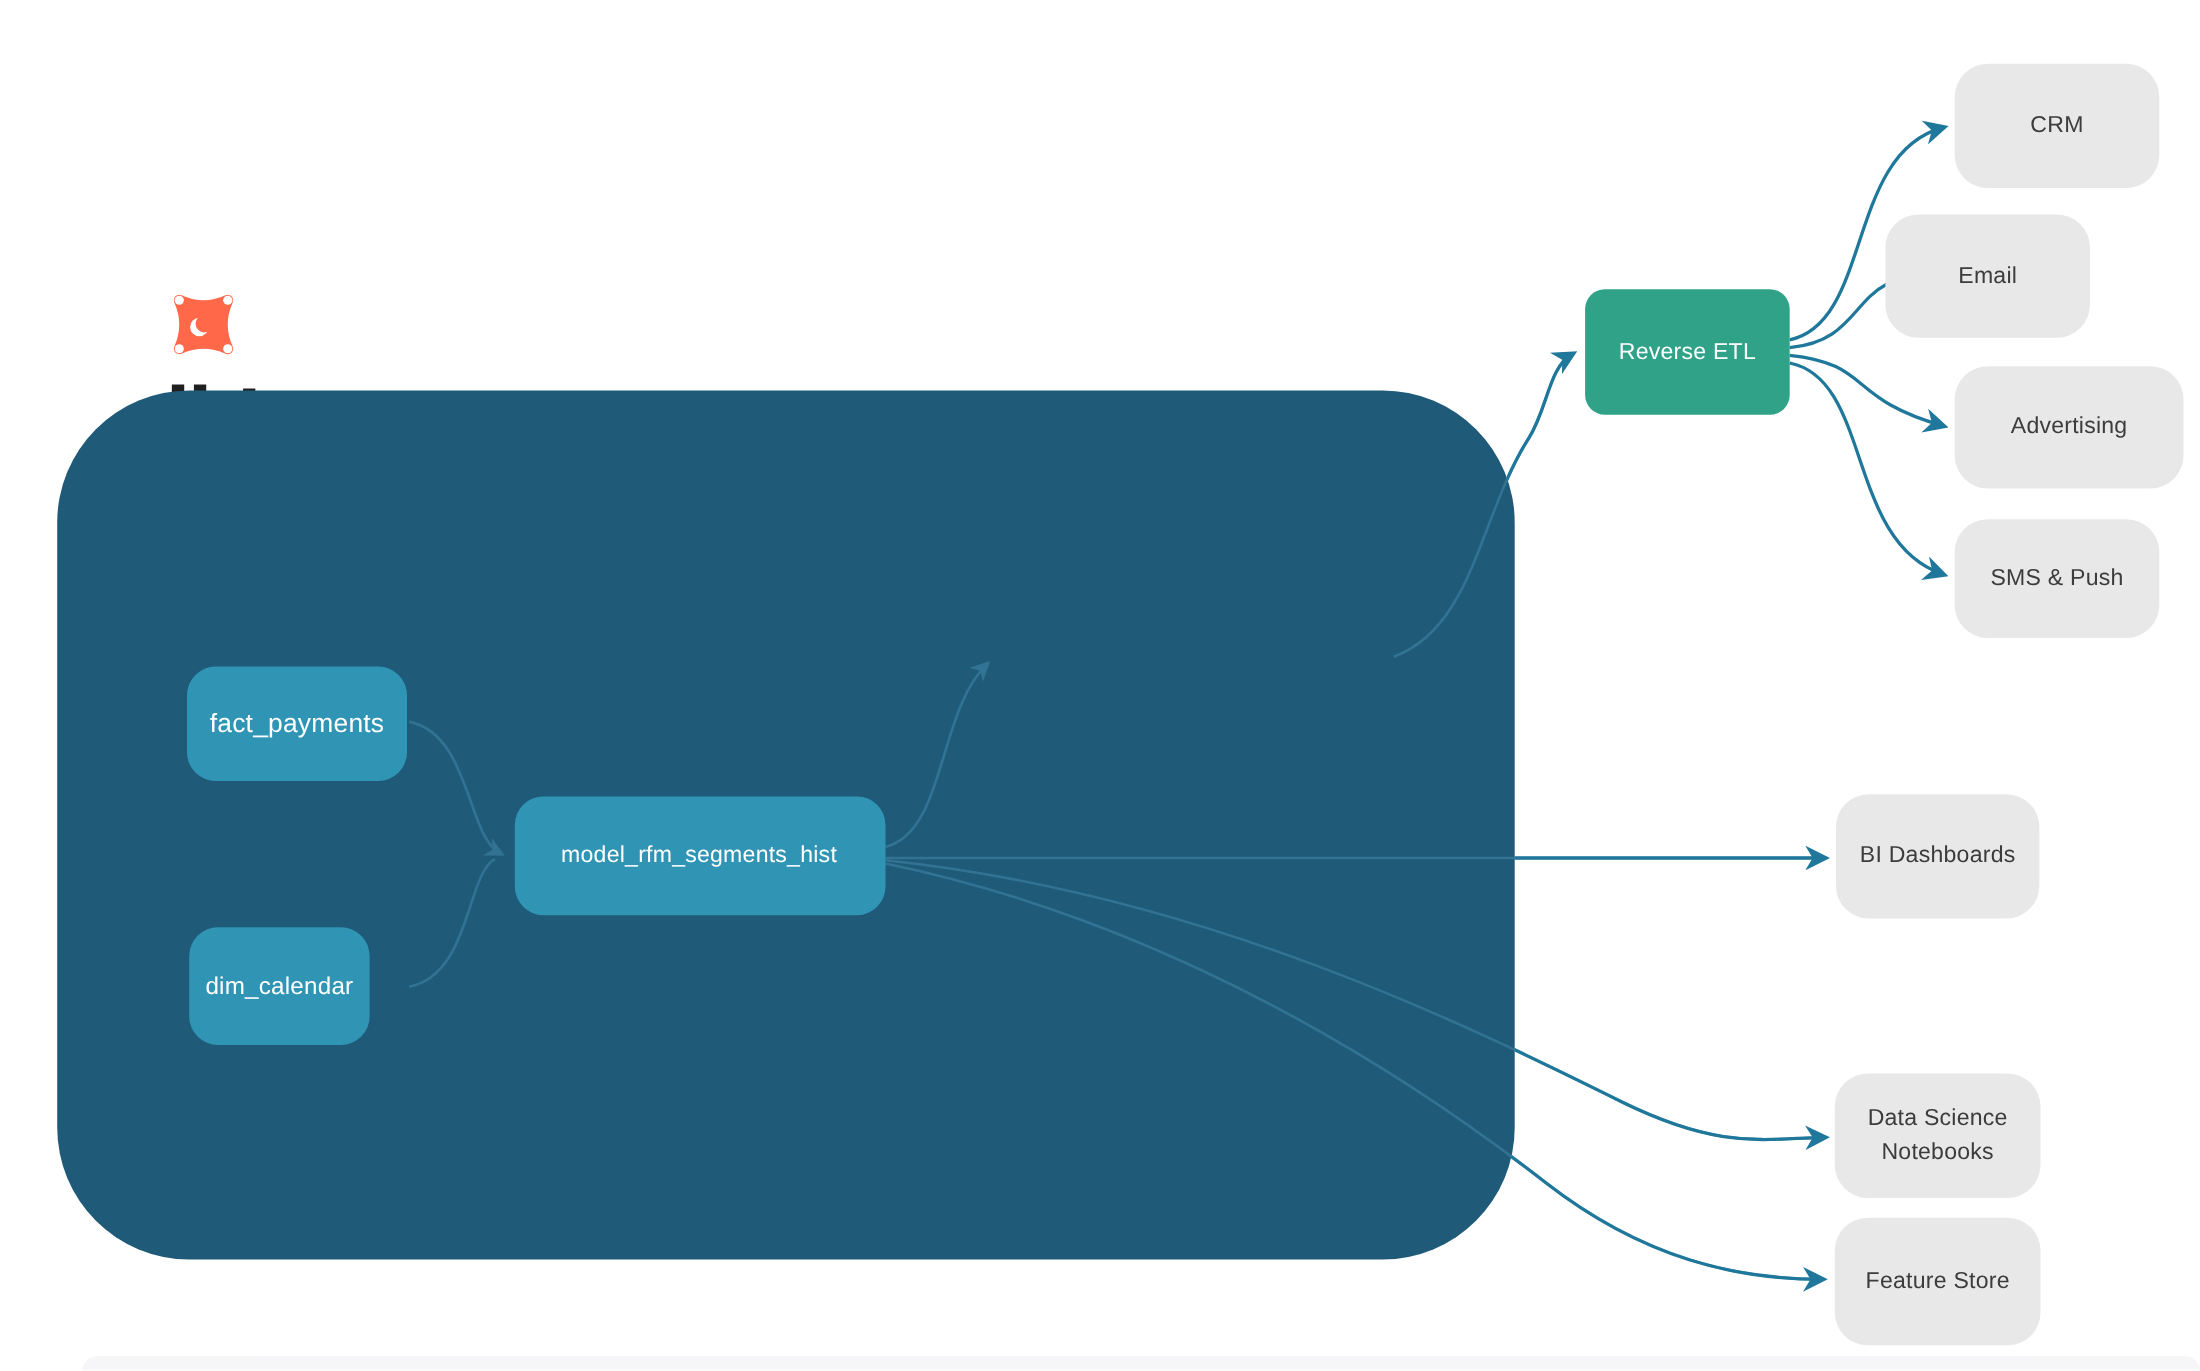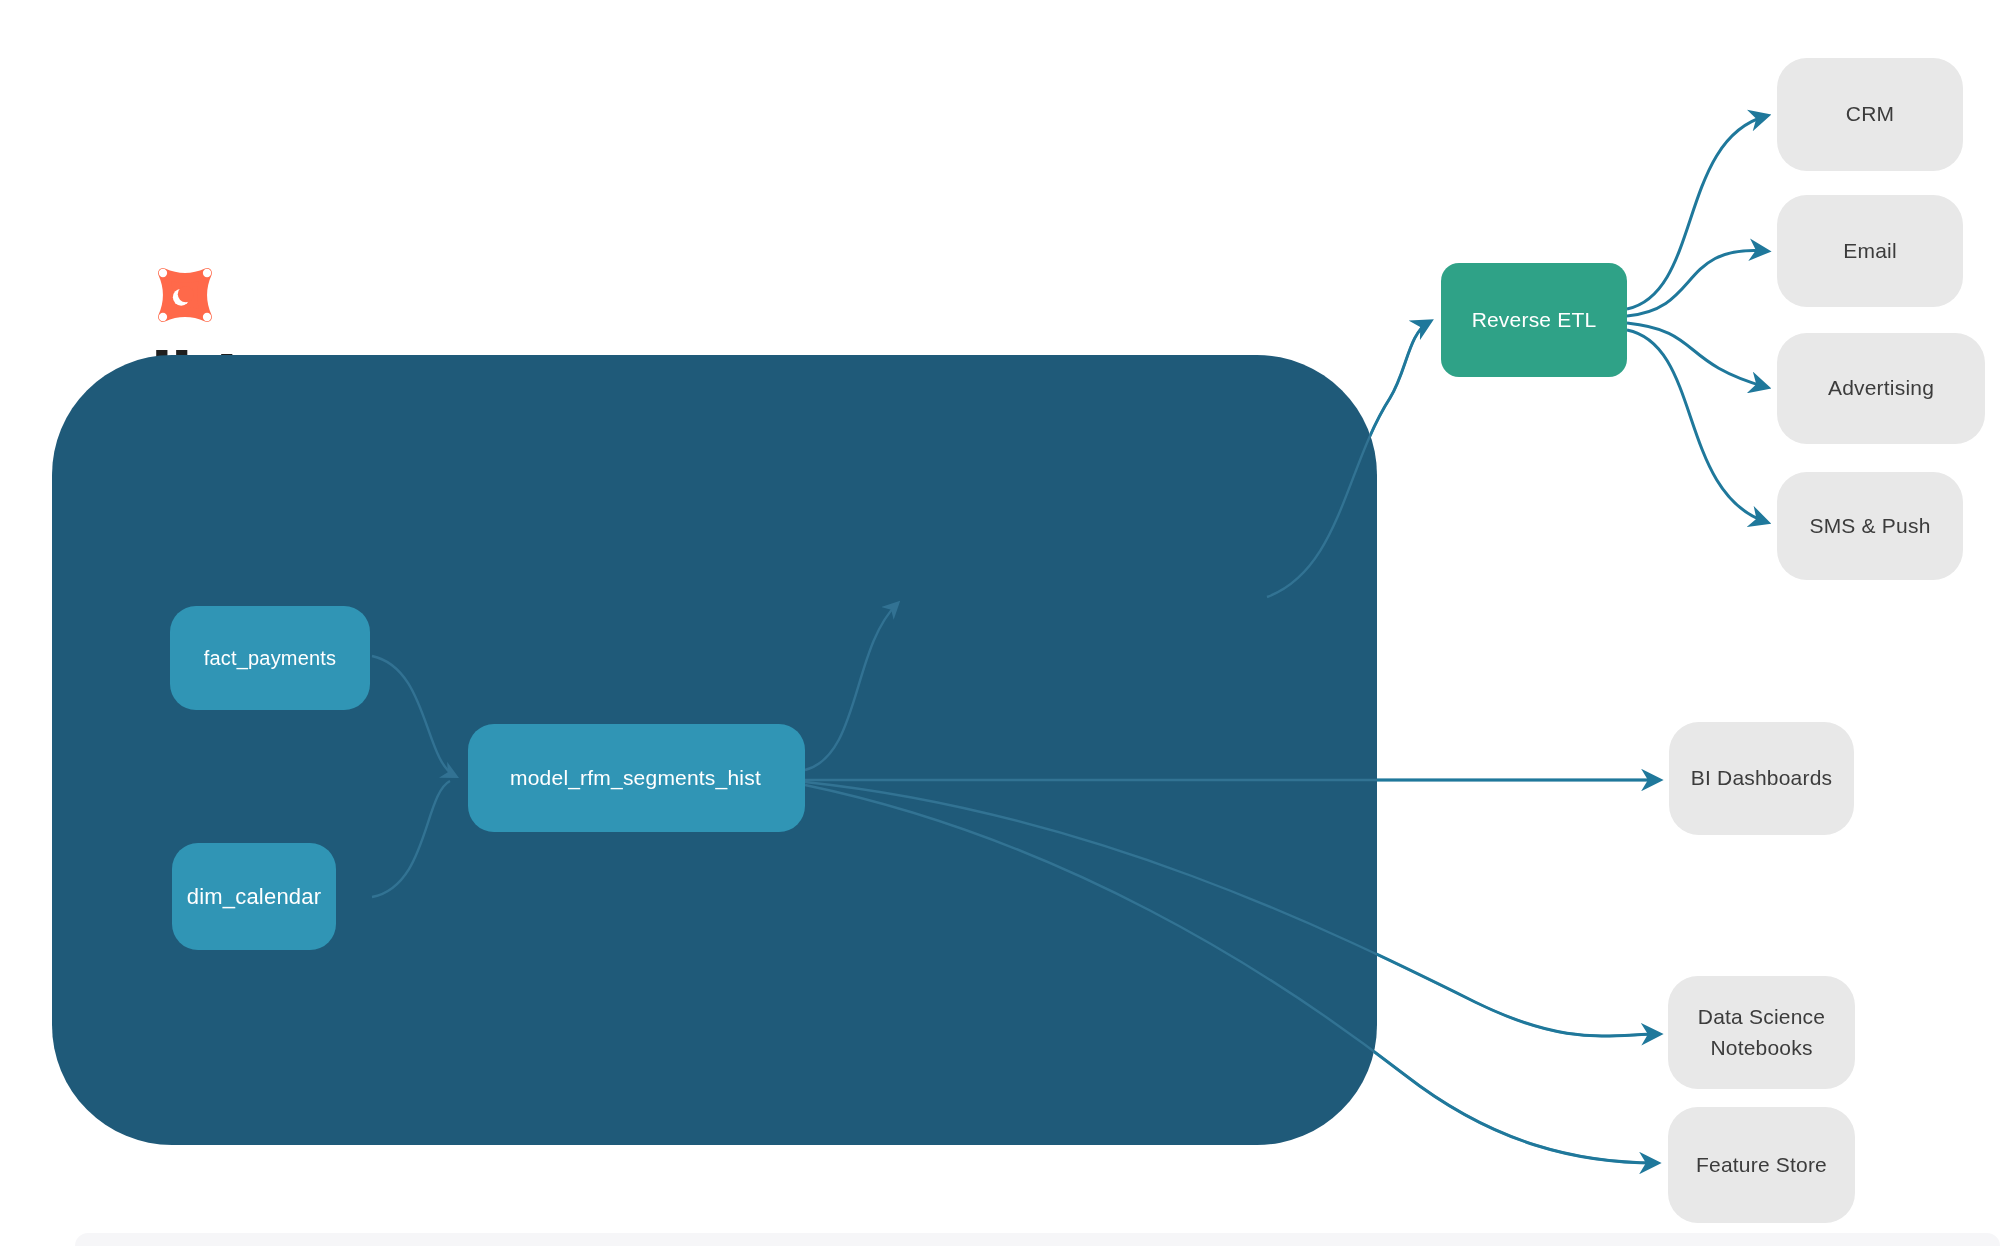--- a/index.html
+++ b/index.html
@@ -53,27 +53,27 @@
     border-radius:26px;
   }
   .node.green{
     background:var(--reverse-etl-bg,#2fa287);color:var(--node-text,#ffffff);
     border-radius:18px;
   }
   .node.dest{
     background:var(--destination-bg,#e8e8e8);color:var(--destination-text,#3c3c3c);
     border-radius:30px;line-height:1.45;
   }
-  .n-fact{left:170px;top:606px;width:200px;height:104px;font-size:20px;}
+  .n-fact{left:170px;top:606px;width:200px;height:104px;font-size:24px;}
   .n-dim{left:172px;top:843px;width:164px;height:107px;font-size:22px;}
   .n-hist{left:468px;top:724px;width:337px;height:108px;padding-left:12px;}
   .n-current{left:909px;top:551px;width:358px;height:99px;}
   .n-retl{left:1441px;top:263px;width:186px;height:114px;}
   .n-crm{left:1777px;top:58px;width:186px;height:113px;}
-  .n-email{left:1777px;top:195px;width:186px;height:112px;}
+  .n-email{left:1714px;top:195px;width:186px;height:112px;}
   .n-adv{left:1777px;top:333px;width:208px;height:111px;}
   .n-sms{left:1777px;top:472px;width:186px;height:108px;}
   .n-bi{left:1669px;top:722px;width:185px;height:113px;align-items:center;}
   .n-ds{left:1668px;top:976px;width:187px;height:113px;}
   .n-fs{left:1668px;top:1107px;width:187px;height:116px;}
   
   .bottom-card-edge{
     position:absolute;left:75px;top:1233px;width:1925px;height:13px;
     background:#f6f6f8;border-radius:40px 40px 0 0;z-index:0;
   }

